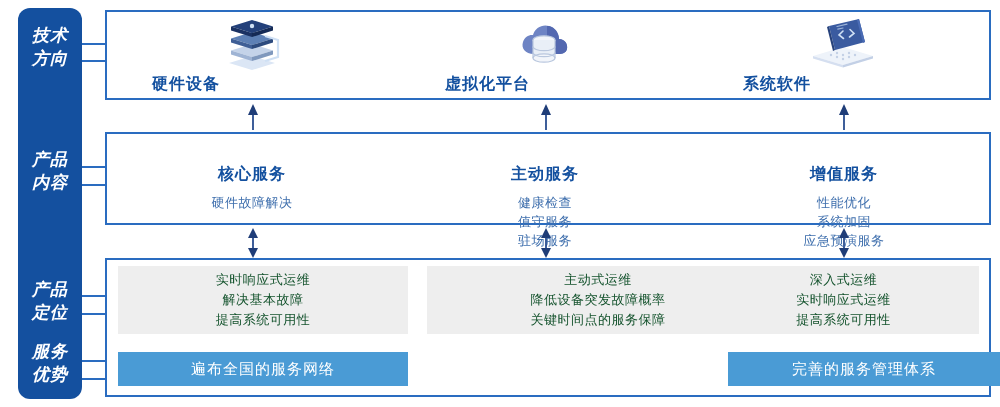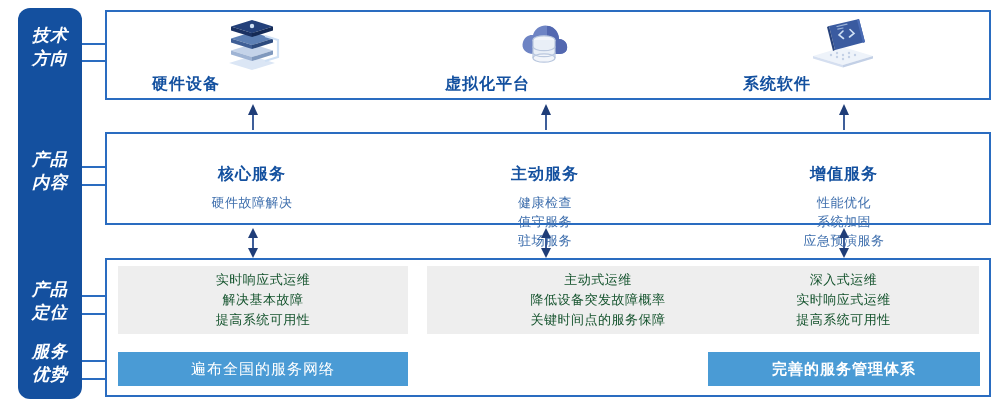--- a/index.html
+++ b/index.html
@@ -342,17 +342,17 @@
   </div>
   <div class="grey-card" style="left:708px; width:271px;">
     <div class="grey-line">深入式运维</div>
     <div class="grey-line">实时响应式运维</div>
     <div class="grey-line">提高系统可用性</div>
   </div>
 
   <div class="blue-bar" style="left:118px; width:290px;">
     <span class="blue-bar-label">遍布全国的服务网络</span>
   </div>
-  <div class="blue-bar" style="left:708px; width:272px;font-weight:bold;">
+  <div class="blue-bar" style="left:728px; width:272px;">
     <span class="blue-bar-label">完善的服务管理体系</span>
   </div>
 
 </div>
 
 </body></html>

